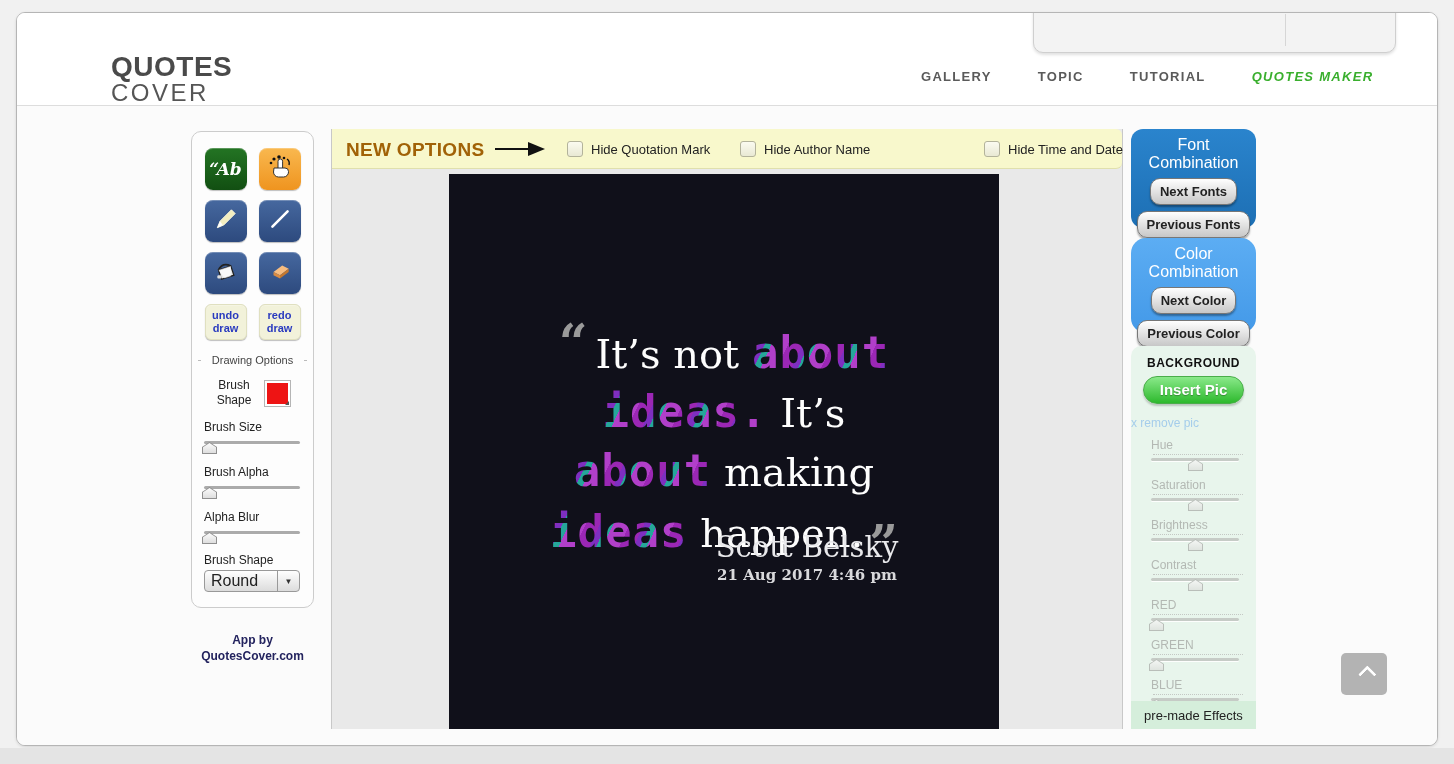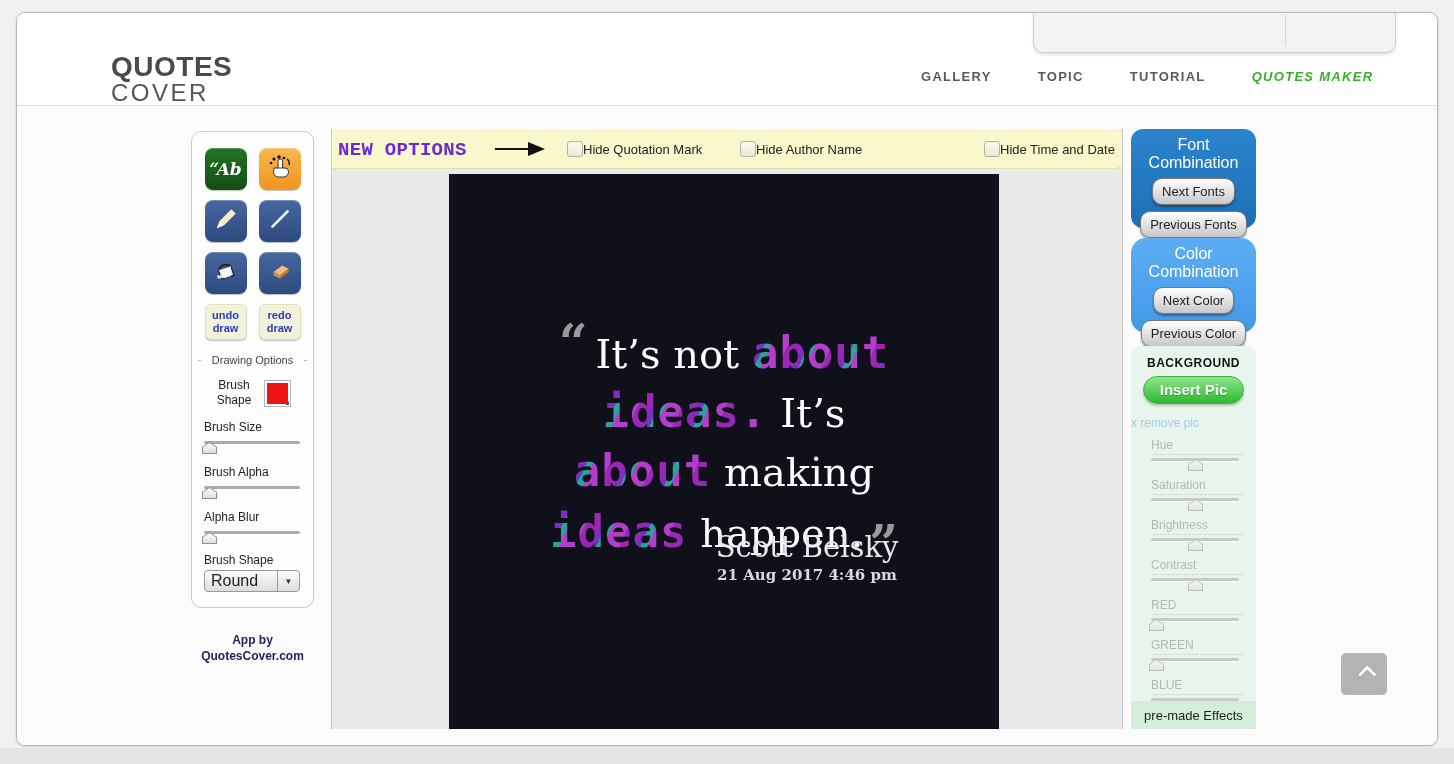--- a/index.html
+++ b/index.html
@@ -65,23 +65,23 @@
   .dropdown .dd-arrow { width:22px; align-self:stretch; border-left:1px solid #999; display:flex;
                         align-items:center; justify-content:center; font-size:8px; color:#333; }
   .credit { position:absolute; left:174px; top:527px; width:123px; text-align:center;
             font-size:12px; font-weight:bold; color:#23235e; line-height:1.3; }
 
   
   .editor { position:absolute; left:314px; top:23px; width:792px; height:600px; background:#e9e9e9;
             border-left:1px solid #c8c8c8; border-right:1px solid #c8c8c8; }
   .options-bar { position:absolute; left:0; top:0; width:100%; height:40px; background:#f8f8cc;
                  border-bottom:1px solid #e0e0ad; border-radius:0 6px 6px 0; }
-  .ob-title { position:absolute; left:6px; top:10px; font-size:19px; font-weight:bold; color:#6d28d9; letter-spacing:.3px;font-family:Liberation Mono, monospace; }
+  .ob-title { position:absolute; left:14px; top:10px; font-size:19px; font-weight:bold; color:#a16207; letter-spacing:.3px; }
   .ob-arrow { position:absolute; left:163px; top:13px; }
-  .cb-group { position:absolute; top:12px; display:flex; align-items:center; gap:0; }
+  .cb-group { position:absolute; top:12px; display:flex; align-items:center; gap:8px; }
   .cb-group.g0 { left:235px; } .cb-group.g1 { left:408px; } .cb-group.g2 { left:652px; }
   .checkbox { width:16px; height:16px; border:1px solid #b3b39b; border-radius:3px;
               background:linear-gradient(#fbfbf0,#e9e9d4); cursor:pointer; }
   .cb-label { font-size:13px; color:#222; white-space:nowrap; }
 
   .quote-canvas { position:absolute; left:117px; top:45px; width:550px; height:555px; background:#10101a; cursor:crosshair; }
   .quote-block { position:absolute; left:0; right:0; top:152px; text-align:center; line-height:49px; white-space:nowrap; }
   .qt-plain { font-family:"DejaVu Serif", serif; font-size:40px; color:#fdfdfd; }
   .qt-grunge { font-family:"DejaVu Sans Mono", monospace; font-weight:bold; font-size:44px; letter-spacing:1px;
                background-image:repeating-linear-gradient(115deg,#9b27b5 0 13px,#7e2fc0 13px 19px,#26a69a 19px 25px,#b13fc9 25px 40px);
@@ -93,21 +93,21 @@
   .author { font-family:"DejaVu Serif", serif; font-size:29px; color:#e9e9ec; }
   .date { font-family:"DejaVu Serif", serif; font-size:15px; font-weight:bold; color:#d9d9dc; margin-top:2px; }
 
   
   .rpanel { position:absolute; left:1114px; width:125px; border-radius:12px; }
   .rpanel.fonts { top:23px; height:99px; background:linear-gradient(#2a84cd,#1d6fb4); }
   .rpanel.colors { top:132px; height:95px; background:linear-gradient(#5cadf3,#4399e8);border-radius:15px; }
   .rp-title { text-align:center; color:#fff; font-size:16px; padding-top:7px; }
   .glossy-btn { display:block; margin:6px auto 0; border:1px solid #777; border-radius:10px;
                 background:linear-gradient(#ffffff,#c7c7c7); box-shadow:0 2px 2px rgba(0,0,0,.35);
-                font-size:13px; font-weight:normal; color:#222; padding:5px 9px; white-space:nowrap; cursor:pointer; }
+                font-size:13px; font-weight:bold; color:#222; padding:5px 9px; white-space:nowrap; cursor:pointer; }
   .bg-panel { position:absolute; left:1114px; top:240px; width:125px; height:383px; background:#e8f5ec;
               border-radius:10px 10px 0 0; overflow:hidden; }
   .bg-title { text-align:center; font-size:12px; font-weight:bold; color:#111; letter-spacing:.5px; padding-top:10px; }
   .insert-btn { display:block; margin:6px auto 0; width:101px; height:28px; border:1px solid #49ad49; border-radius:14px;
                 background:linear-gradient(#8ae98a,#2db92d); color:#fff; font-size:15px; font-weight:bold;
                 text-align:center; line-height:26px; text-shadow:0 1px 1px rgba(0,0,0,.3);
                 box-shadow:0 2px 2px rgba(0,0,0,.2); cursor:pointer; }
   .remove-link { text-align:left; font-size:12px; color:#a5cdeb; margin-top:12px; cursor:pointer; }
   .bg-slider { margin:8px 0 0 20px; width:88px; }
   .bg-slider .s-label { font-size:12px; color:#b3b8b3; margin-bottom:2px; }

